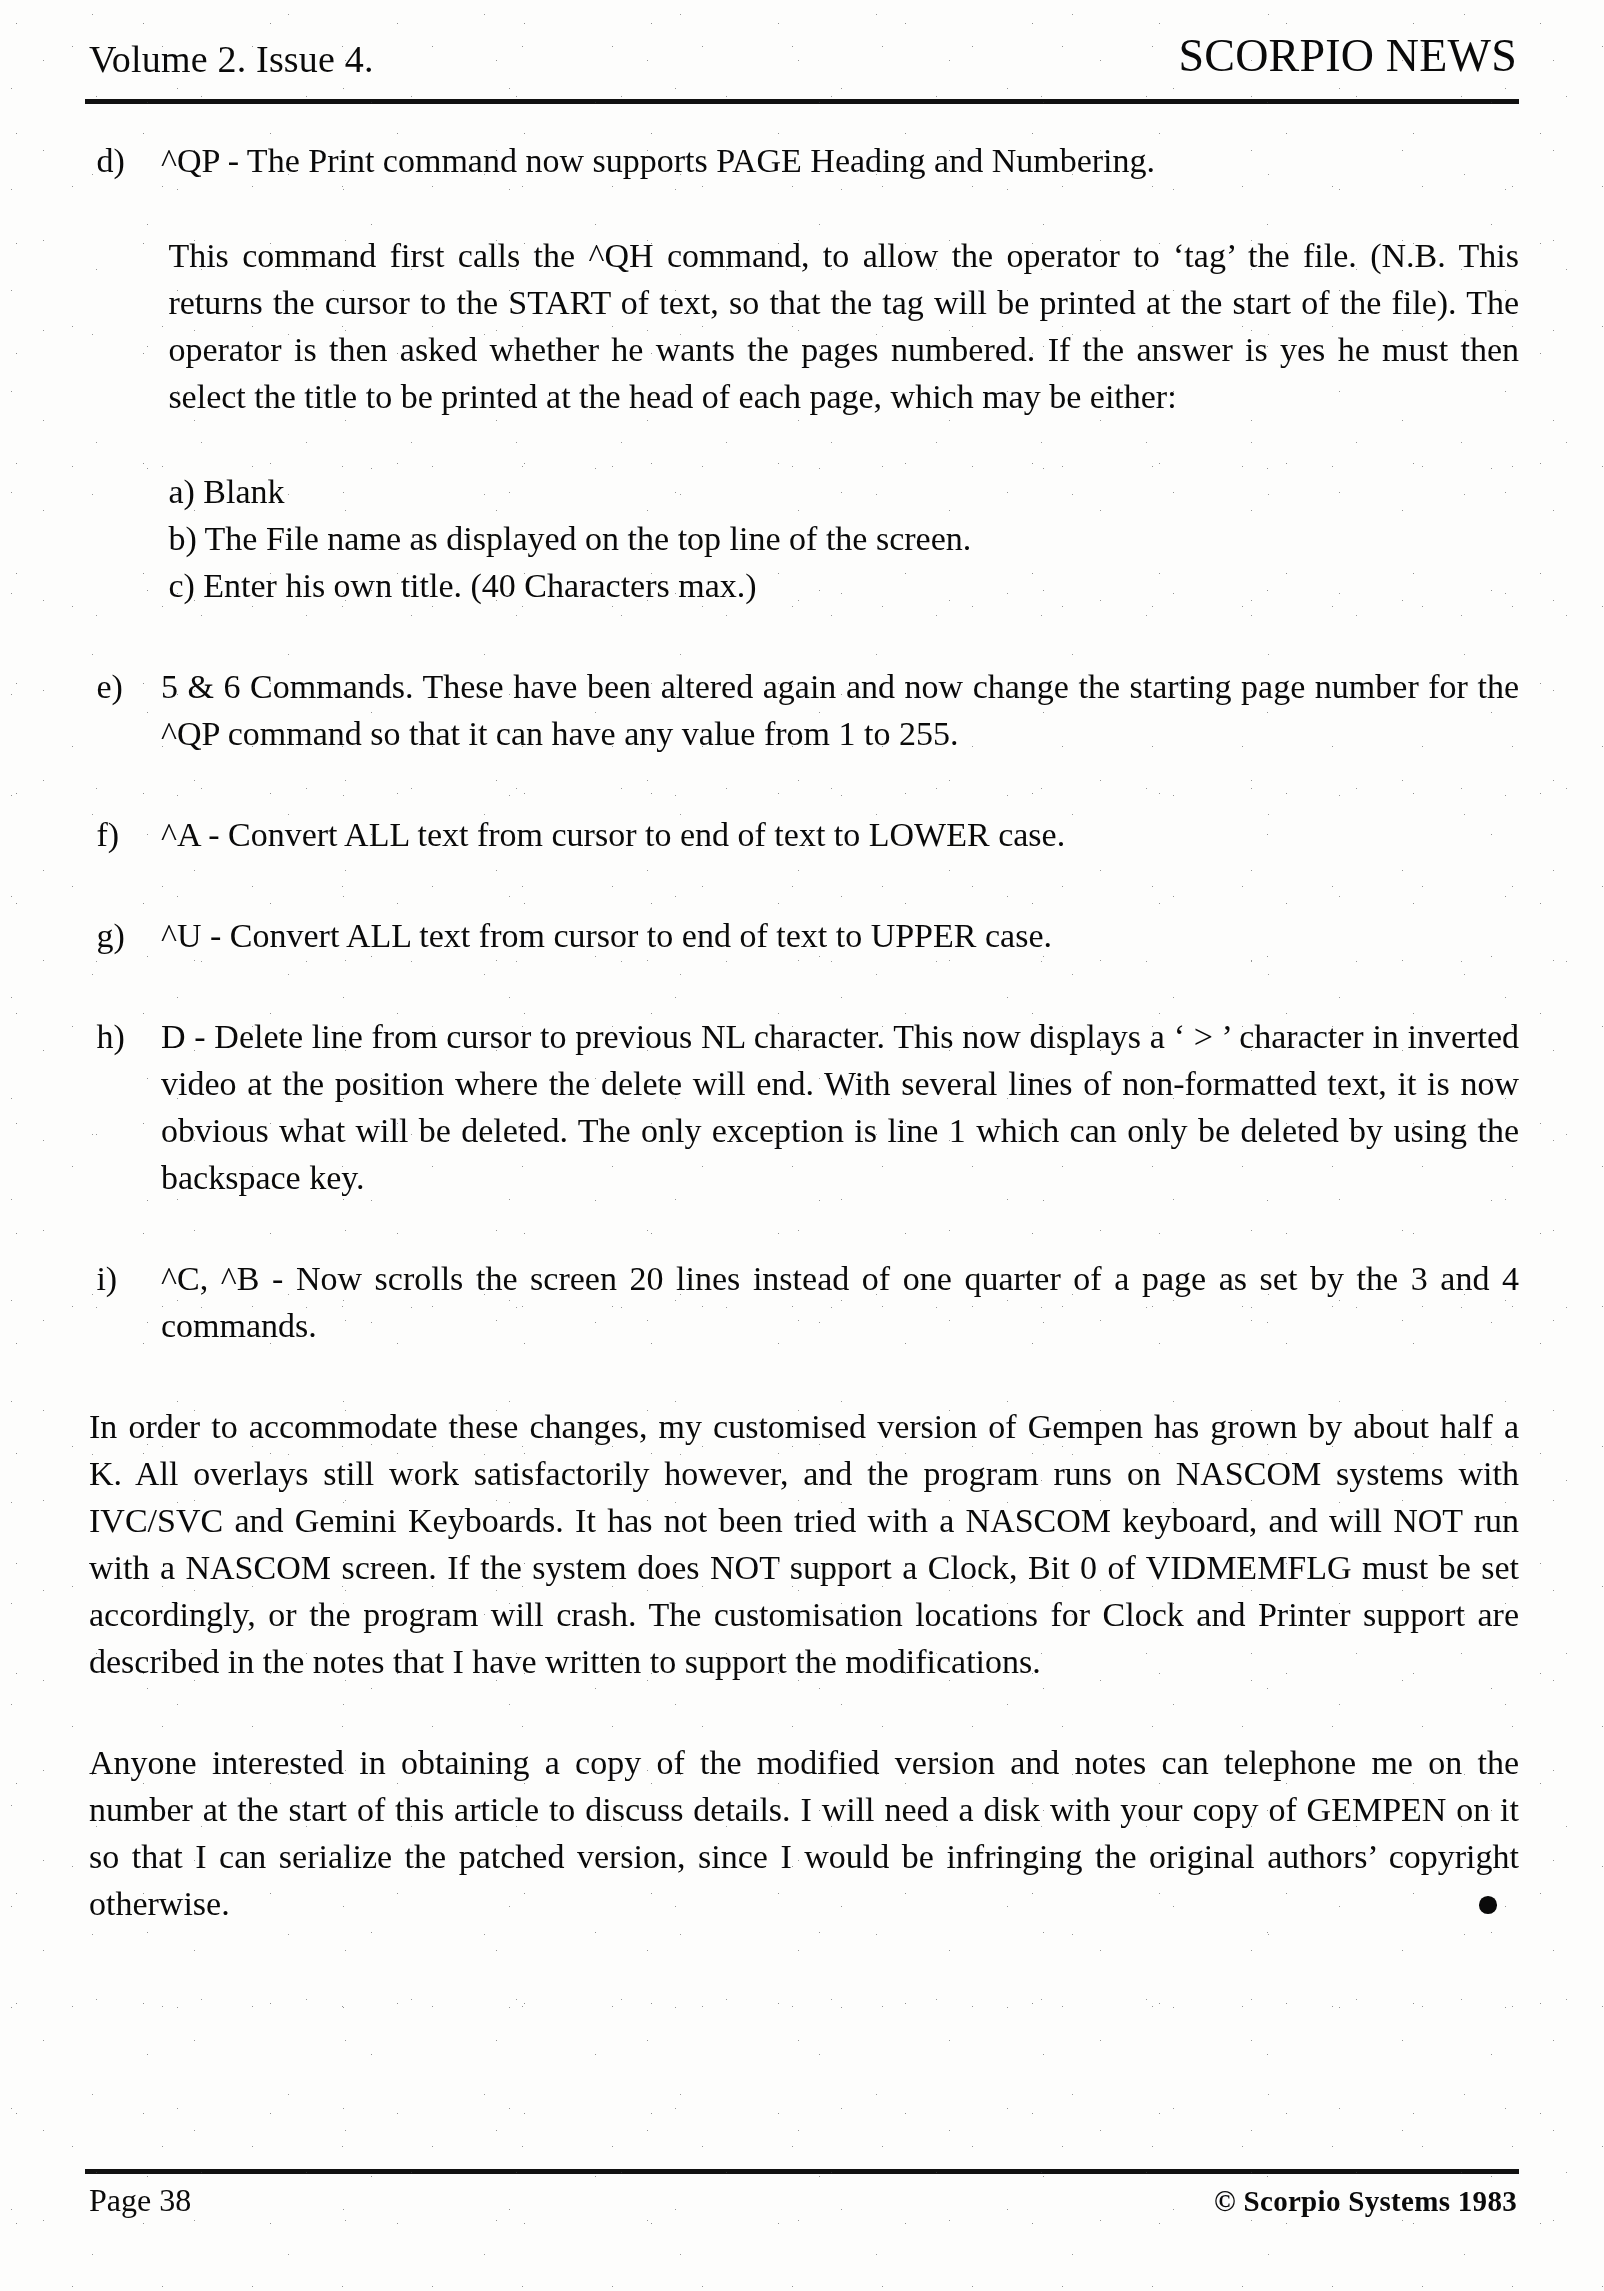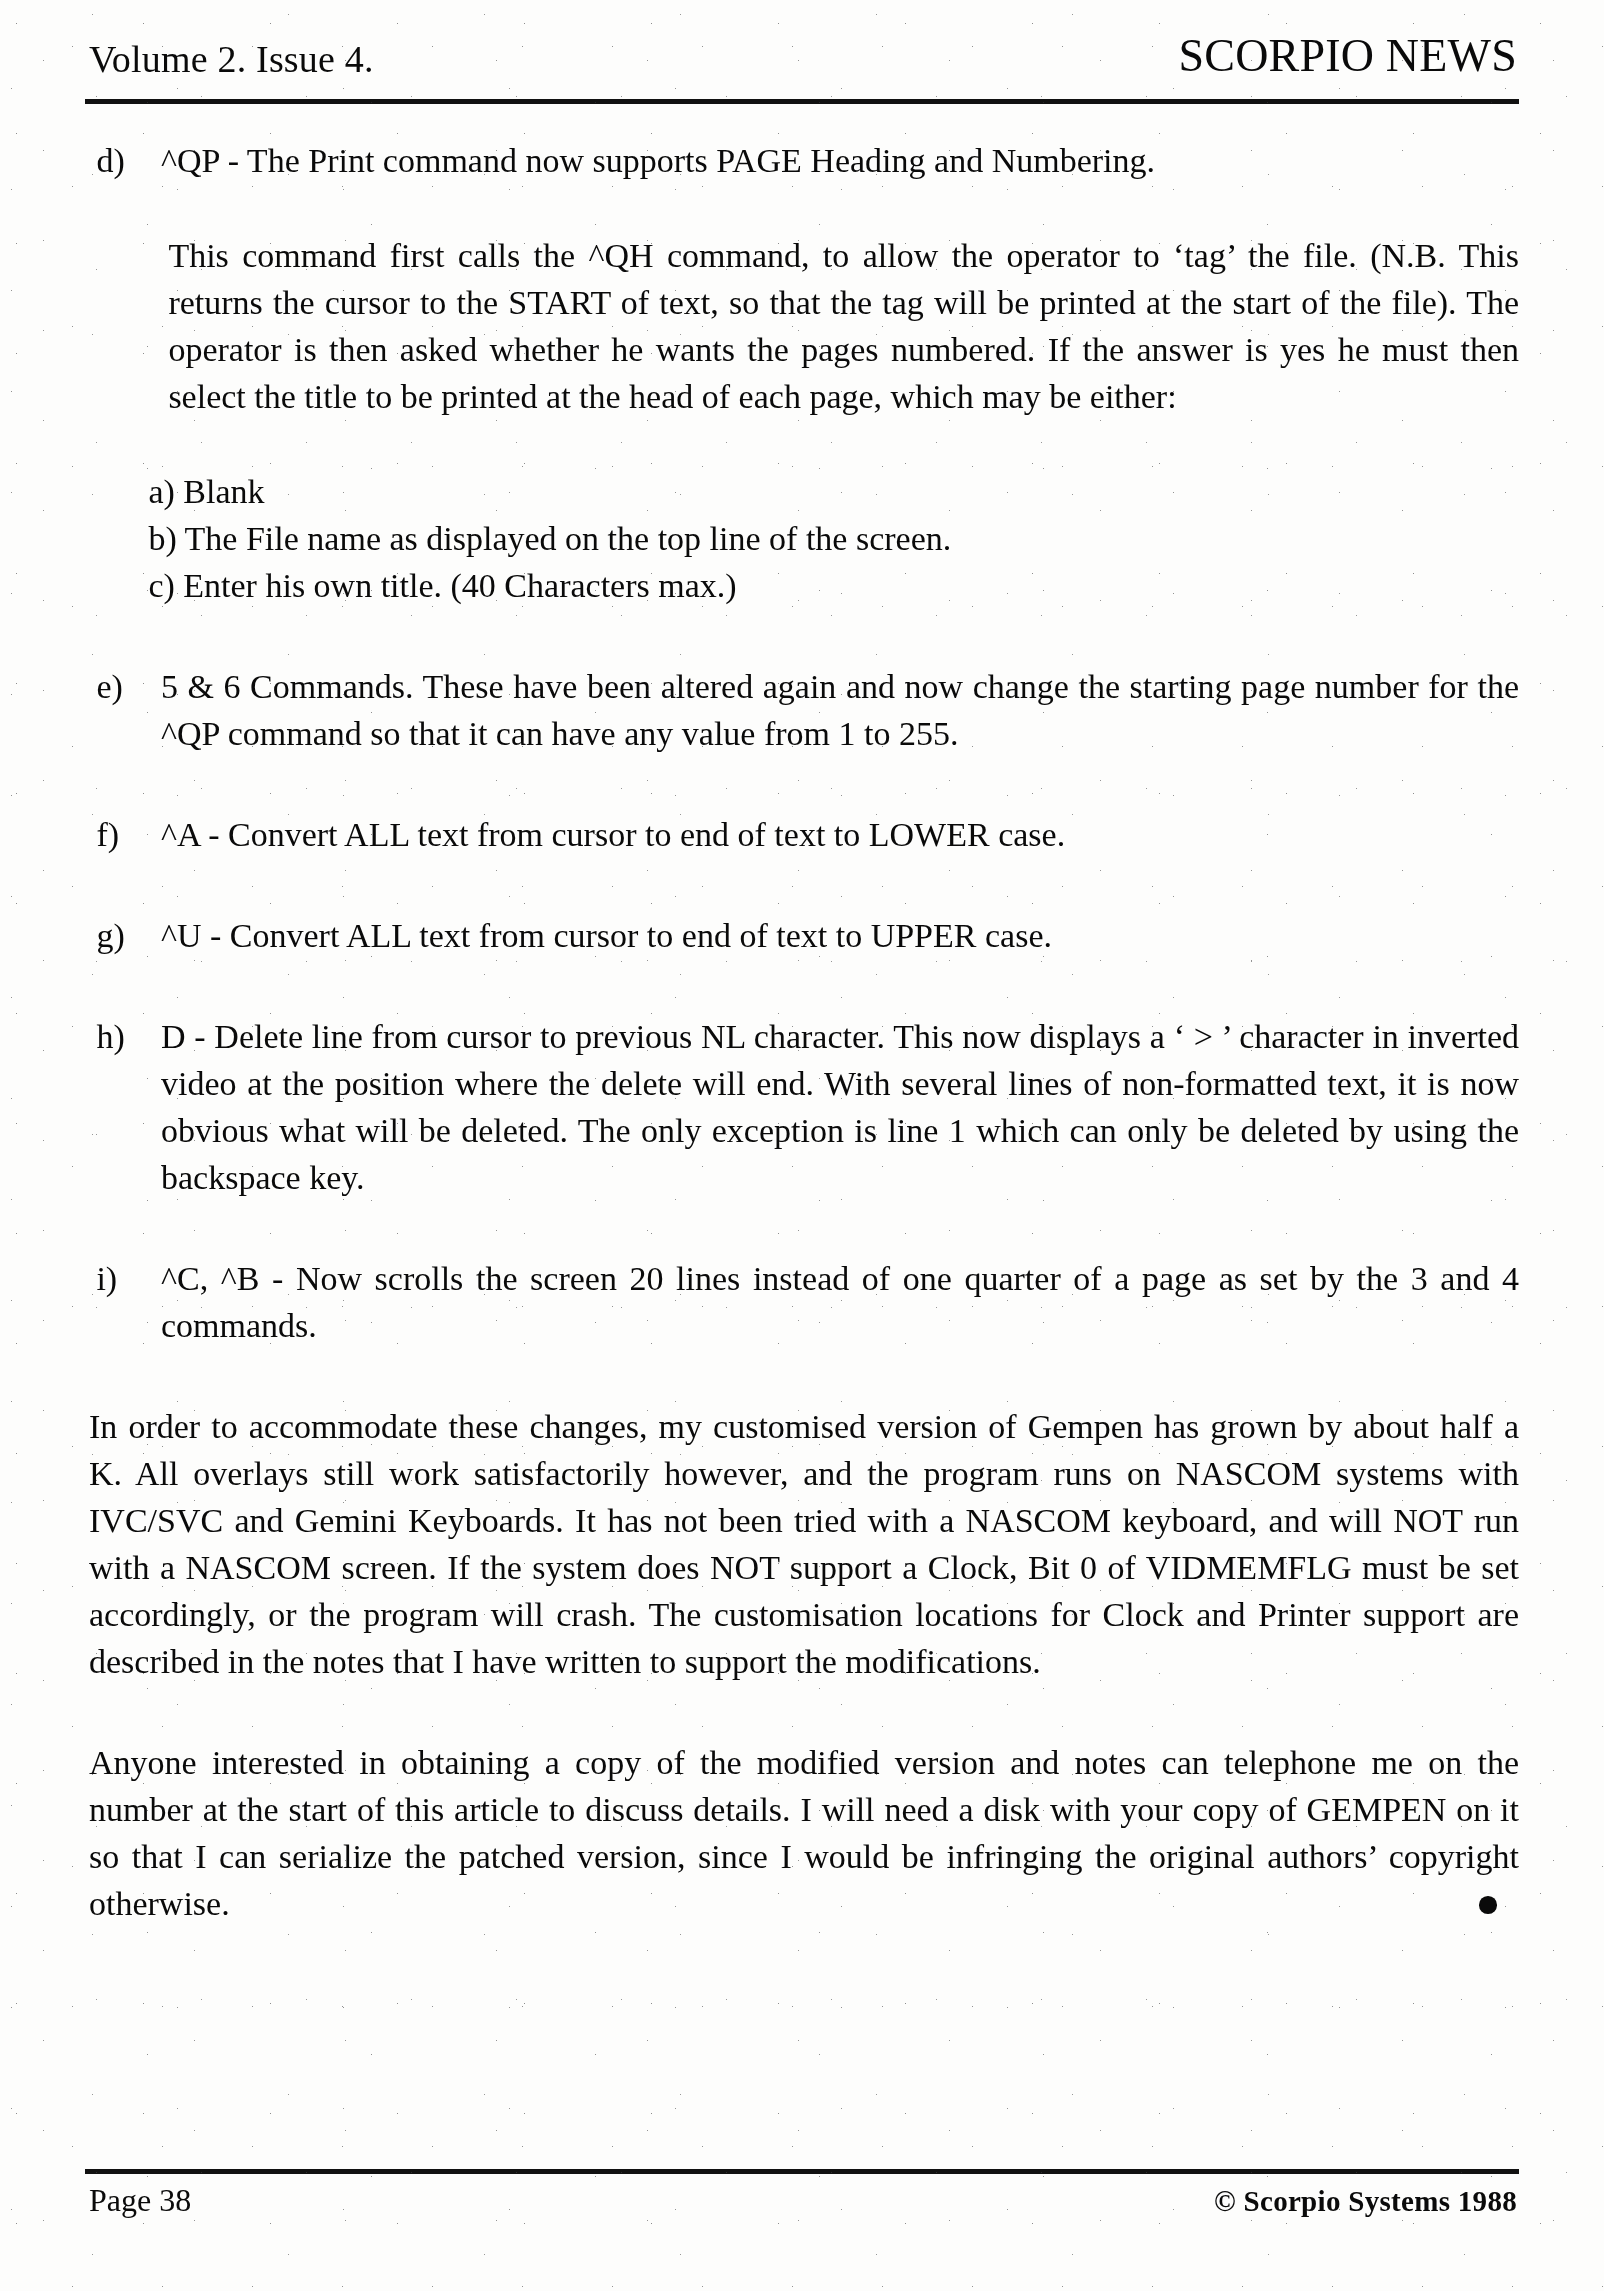--- a/index.html
+++ b/index.html
@@ -86,21 +86,21 @@
   .item-body {
     flex: 1 1 auto;
     text-align: justify;
     text-justify: inter-word;
   }
   .item-body.nojust { text-align: left; font-family: Liberation Serif, serif; }
   .gap-md { height: 48px; }
   .gap-lg { height: 54px; }
 
   .sub-list {
-    margin-left: 52px;
+    margin-left: 72px;
     padding-left: 7.4px;
   }
   .sub-list div { text-align: left; }
 
   .para {
     text-align: justify;
     text-justify: inter-word;
   }
   .para.last { position: relative; }
 
@@ -220,18 +220,18 @@
     <div class="para last">
       <span>Anyone interested in obtaining a copy of the modified version and notes can telephone me on the number at the start of this article to discuss details. I will need a disk with your copy of GEMPEN on it so that I can serialize the patched version, since I would be infringing the original authors’ copyright otherwise.</span>
       <span class="endmark"></span>
     </div>
 
   </div>
 
   <div class="rule-bottom"></div>
   <div class="footer">
     <div>Page 38</div>
-    <div class="copy">© Scorpio Systems 1988</div>
+    <div class="copy">© Scorpio Systems 1983</div>
   </div>
 
   <div class="grain"></div>
 </div>
 
 
 </body></html>

